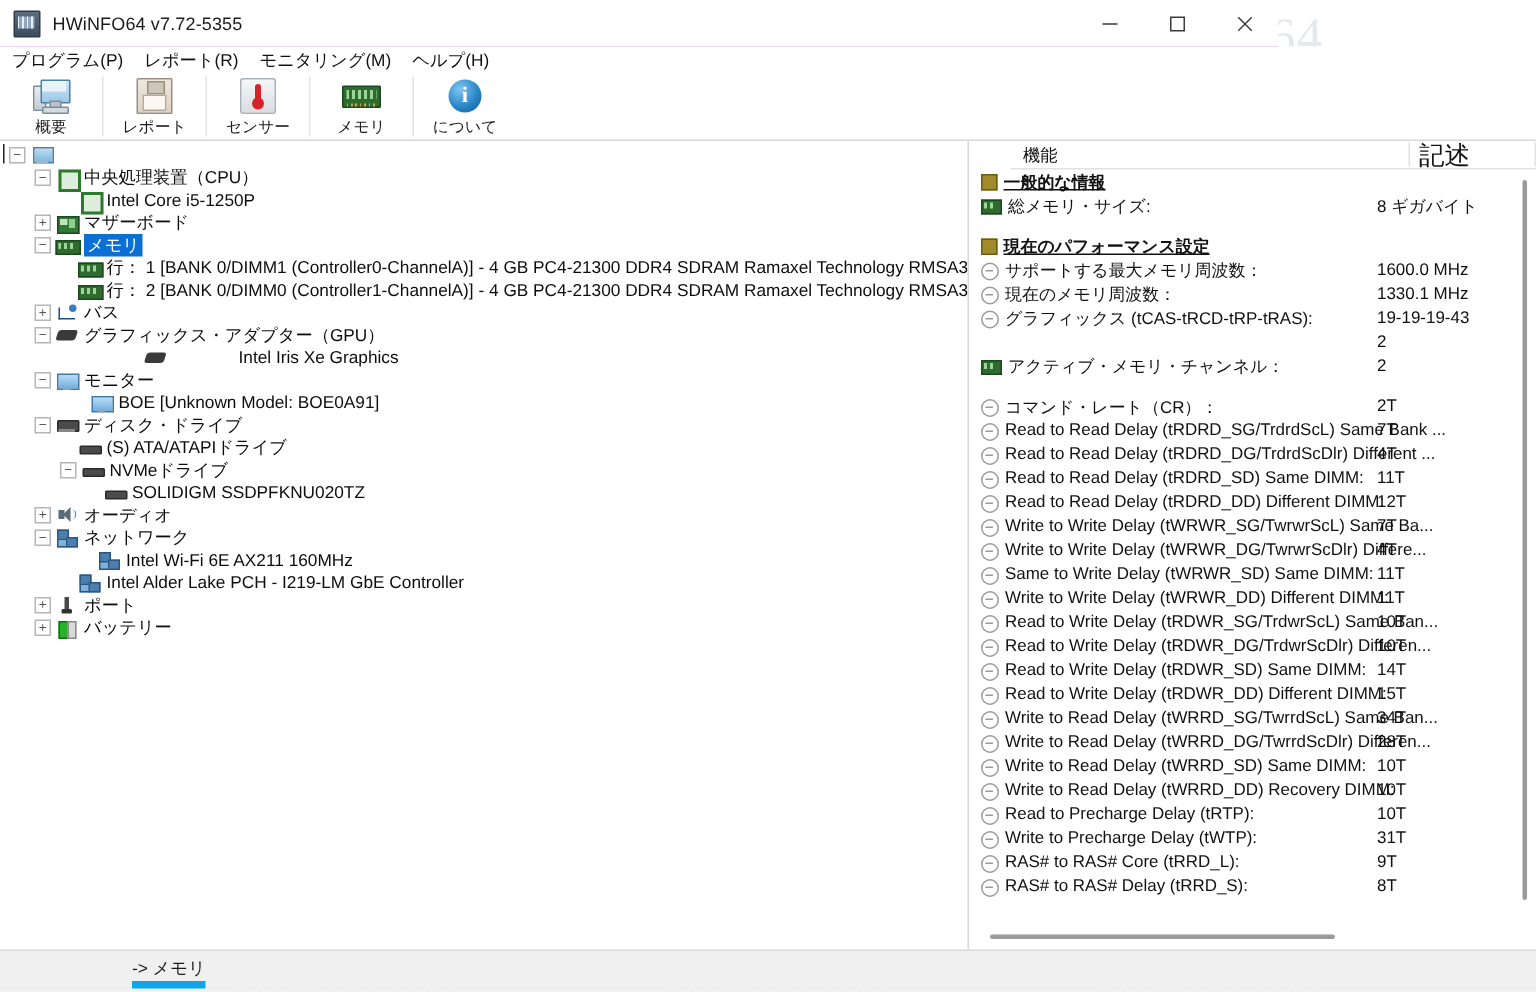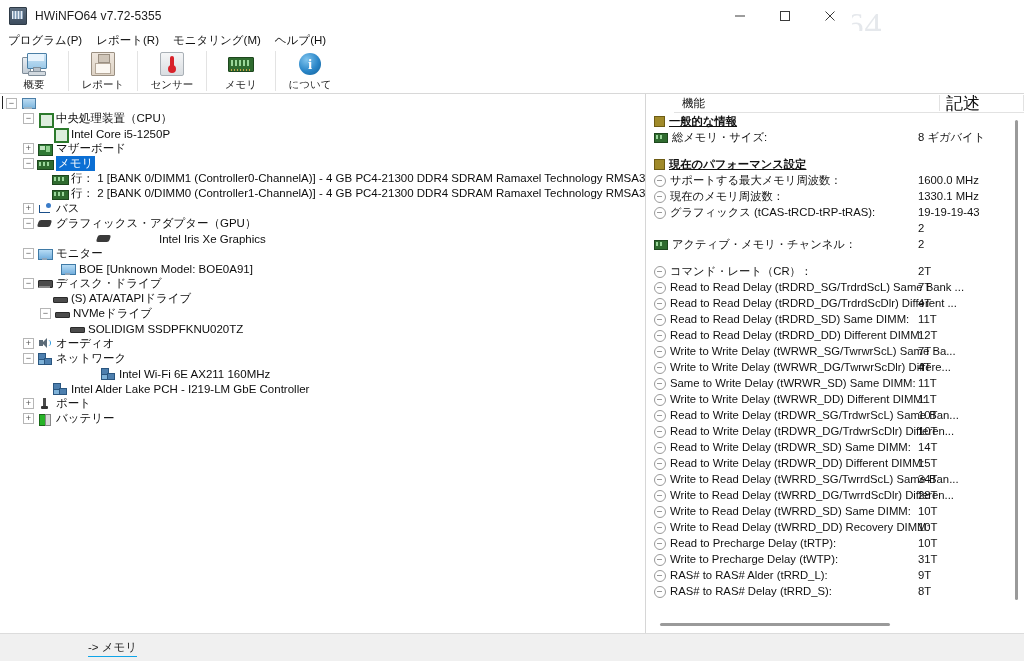--- a/index.html
+++ b/index.html
@@ -197,21 +197,21 @@
   .lp-caret { position:absolute; left:2px; top:2px; width:1px; height:13px; background:#222; }
 
   
   .statusbar {
     position:absolute; left:0; top:633px; width:1024px; height:28px;
     background:#f0f0f0; border-top:1px solid #dcdcdc;
     display:flex; align-items:center;
   }
   .statusbar .st {
     font-size:11.5px; color:#1b1b1b; margin-left:88px;
-    border-bottom:1px solid #0ea5e9; padding-bottom:1px;
+    border-bottom:5px solid #0ea5e9; padding-bottom:1px;
   }
 
   
   .wm {
     position:absolute; color:rgba(160,172,186,0.28); font-size:34px;
     font-family:"Liberation Serif", serif; letter-spacing:1px;
     pointer-events:none; user-select:none; white-space:nowrap;
   }
 </style>
 </head>
@@ -479,21 +479,21 @@
             <span class="exp">−</span>
             <span>
               <div class="ti ti-net">
                 <div class="a"></div>
                 <div class="b"></div>
                 <div class="c"></div>
               </div>
             </span>
             <span class="txt">ネットワーク</span>
           </div>
-          <div class="tnode" style="padding-left: 53px; margin-left: 35px;">
+          <div class="tnode" style="padding-left: 53px;">
             <span class="exp none"></span>
             <span>
               <div class="ti ti-net">
                 <div class="a"></div>
                 <div class="b"></div>
                 <div class="c"></div>
               </div>
             </span>
             <span class="txt">Intel Wi-Fi 6E AX211 160MHz</span>
           </div>
@@ -720,21 +720,21 @@
           <div class="rrow">
             <div class="label">
               <span class="bul bul-cir"></span>
               <span>Write to Precharge Delay (tWTP):</span>
             </div>
             <div class="value">31T</div>
           </div>
           <div class="rrow">
             <div class="label">
               <span class="bul bul-cir"></span>
-              <span>RAS# to RAS# Alder (tRRD_L):</span>
+              <span>RAS# to RAS# Core (tRRD_L):</span>
             </div>
             <div class="value">9T</div>
           </div>
           <div class="rrow">
             <div class="label">
               <span class="bul bul-cir"></span>
               <span>RAS# to RAS# Delay (tRRD_S):</span>
             </div>
             <div class="value">8T</div>
           </div>

